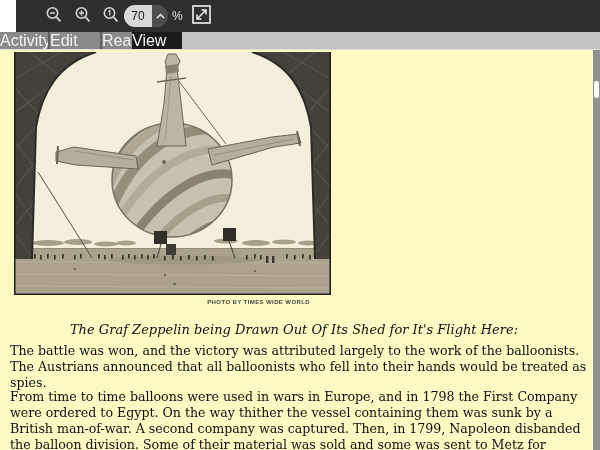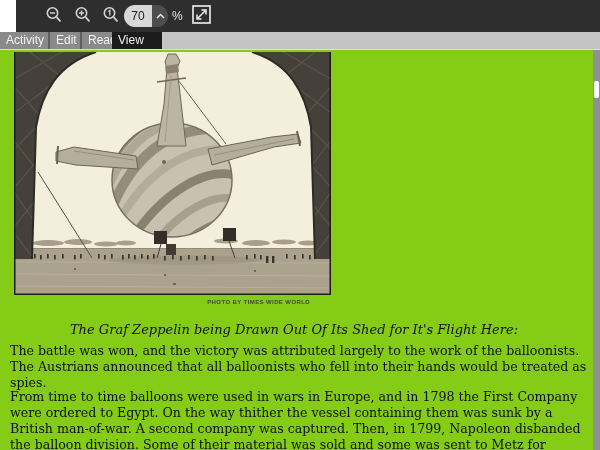--- a/index.html
+++ b/index.html
@@ -14,27 +14,27 @@
         overflow:hidden;display:flex;}
   .spin-val{width:28px;height:22px;background:#d8d8d8;color:#1c1c1c;font-size:12px;
         display:flex;align-items:center;justify-content:center;}
   .spin-steps{width:16px;height:22px;background:#4d4d4d;display:flex;flex-direction:column;}
   .spin-steps .step{flex:1;display:flex;align-items:center;justify-content:center;cursor:pointer;}
   .pct{position:absolute;left:156px;top:9px;font-size:12px;color:#e2e2e2;}
 
   
   .menubar{position:absolute;left:0;top:32px;width:600px;height:18px;background:#c3c3c3;
            display:flex;align-items:stretch;border-bottom:1px solid #dedede;box-sizing:border-box;}
-  .mitem{color:#f2f2f2;font-size:12px;line-height:17px;padding-left:6px;box-sizing:border-box;
+  .mitem{color:#f2f2f2;font-size:16px;line-height:17px;padding-left:0;box-sizing:border-box;
          background:#8a8a8a;cursor:pointer;}
   .msep{width:2px;background:#5e5e5e;}
   .mitem.active{background:#1b1b1b;}
 
   
-  .content{position:absolute;left:0;top:50px;width:600px;height:400px;background:#84cc16;overflow:hidden;}
+  .content{position:absolute;left:0;top:50px;width:600px;height:400px;background:#fef9c3;overflow:hidden;}
   .photo{position:absolute;left:14px;top:2px;width:317px;height:243px;}
   .credit{position:absolute;left:14px;top:249px;width:302px;text-align:right;padding-right:6px;
           font-size:6px;font-weight:bold;letter-spacing:.4px;color:#454545;box-sizing:border-box;
           font-family:"Liberation Sans",sans-serif;}
   .caption{position:absolute;left:0;top:272px;width:588px;text-align:center;
            font-family:"DejaVu Serif",serif;font-style:italic;font-size:13px;color:#111;}
   .para{position:absolute;left:10px;width:577px;font-family:"DejaVu Serif",serif;
         font-size:12.6px;line-height:16px;color:#101010;}
   .p1{top:293px;}
   .p2{top:339px;}
@@ -105,21 +105,21 @@
           <path d="M10.5,6 L15,6 L15,10.5" fill="none" stroke="#f2f2f2" stroke-width="1.5"></path>
           <path d="M6,10.5 L6,15 L10.5,15" fill="none" stroke="#f2f2f2" stroke-width="1.5"></path>
         </svg>
       </span>
     </button>
   </div>
 
   <div class="menubar">
     <div class="mitem" style="width:48px">Activity</div>
     <div class="msep"></div>
-    <div class="mitem" style="width:30px">Edit</div>
+    <div class="mitem" style="width:50px">Edit</div>
     <div class="msep"></div>
     <div class="mitem" style="width:30px">Read</div>
     <div class="mitem active" style="width:50px">View</div>
   </div>
 
   <div class="content">
 
     <div class="photo">
       <svg width="317" height="243" viewBox="0 0 317 243">
         <defs>

